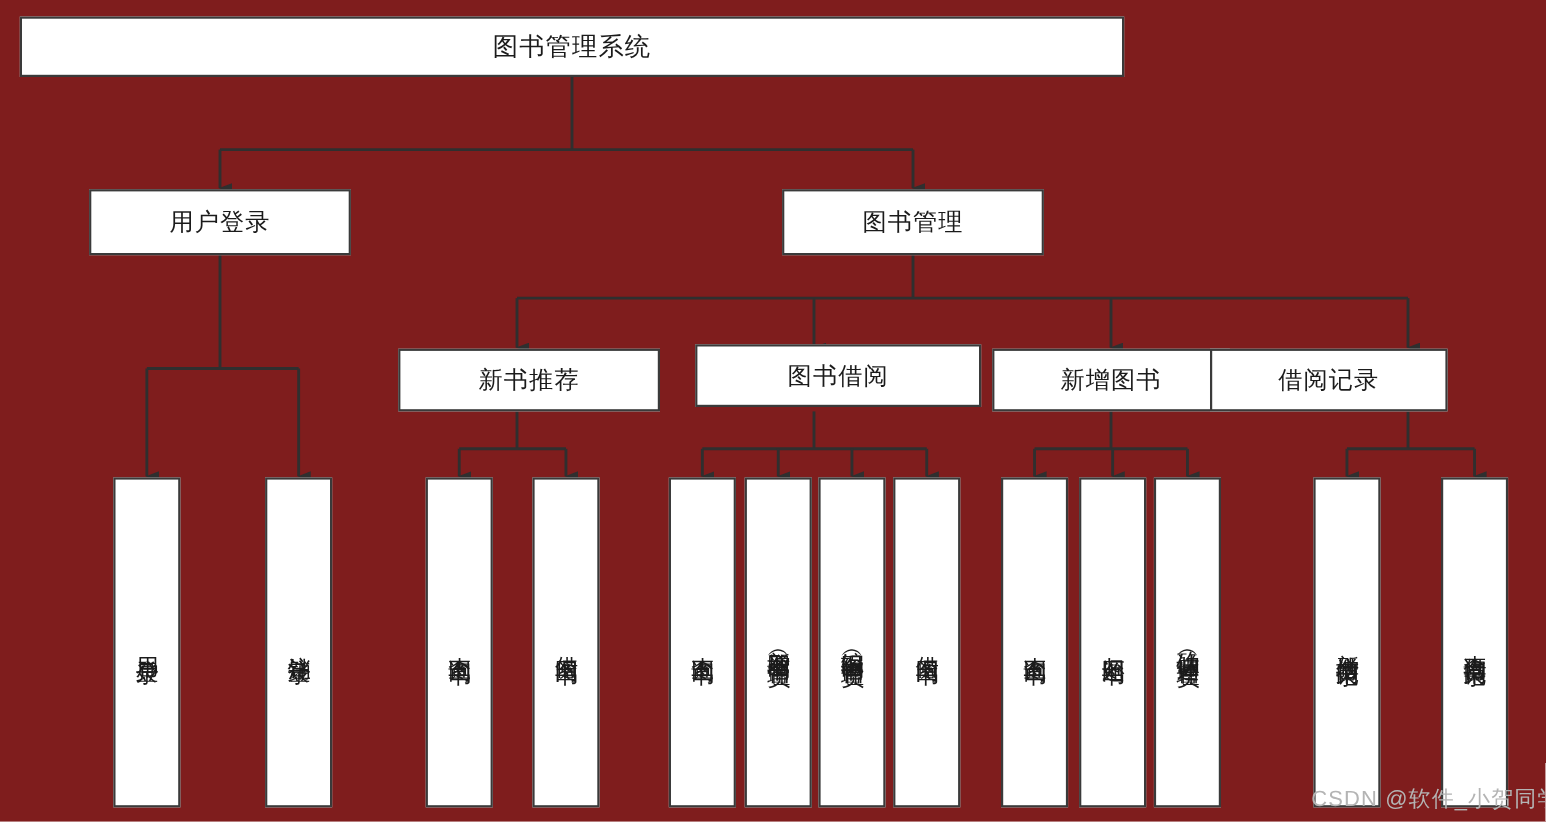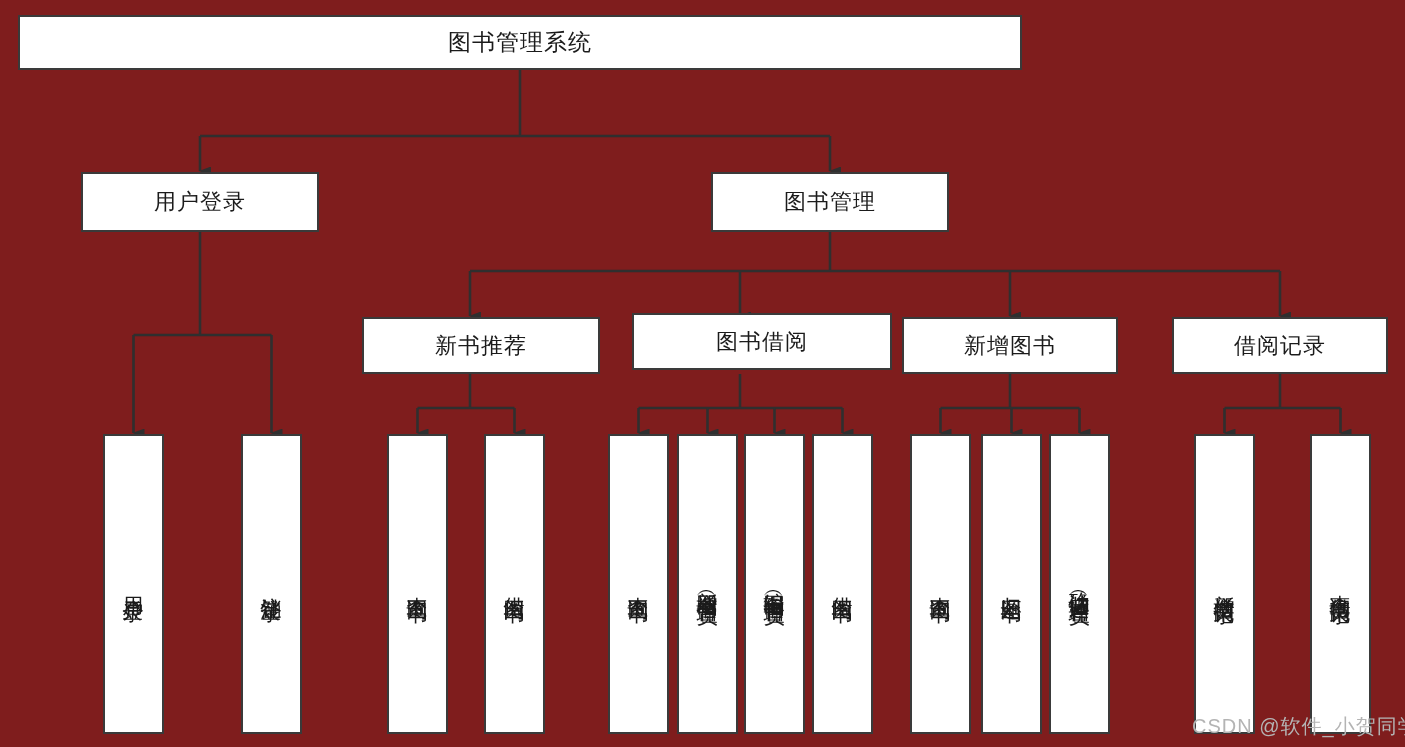--- a/index.html
+++ b/index.html
@@ -118,21 +118,21 @@
       </div>
       <div class="node " style="left: 362px; top: 317px; width: 238px; height: 57px; border-color: rgb(58, 58, 58); background: rgb(255, 255, 255);">
         <span class="label" style="color: rgb(27, 27, 27);">新书推荐</span>
       </div>
       <div class="node " style="left: 632px; top: 313px; width: 260px; height: 57px; border-color: rgb(58, 58, 58); background: rgb(255, 255, 255);">
         <span class="label" style="color: rgb(27, 27, 27);">图书借阅</span>
       </div>
       <div class="node " style="left: 902px; top: 317px; width: 216px; height: 57px; border-color: rgb(58, 58, 58); background: rgb(255, 255, 255);">
         <span class="label" style="color: rgb(27, 27, 27);">新增图书</span>
       </div>
-      <div class="node " style="left: 1172px; top: 317px; width: 216px; height: 57px; border-color: rgb(58, 58, 58); background: rgb(255, 255, 255); text-align: right;">
+      <div class="node " style="left: 1100px; top: 317px; width: 216px; height: 57px; border-color: rgb(58, 58, 58); background: rgb(255, 255, 255); text-align: right;">
         <span class="label" style="color: rgb(27, 27, 27);">借阅记录</span>
       </div>
       <div class="node leaf" style="left: 103px; top: 434px; width: 61px; height: 300px; border-color: rgb(58, 58, 58); background: rgb(255, 255, 255);">
         <span class="label" style="color: rgb(27, 27, 27);">用户登录</span>
       </div>
       <div class="node leaf" style="left: 241px; top: 434px; width: 61px; height: 300px; border-color: rgb(58, 58, 58); background: rgb(255, 255, 255);">
         <span class="label" style="color: rgb(27, 27, 27);">注销登录</span>
       </div>
       <div class="node leaf" style="left: 387px; top: 434px; width: 61px; height: 300px; border-color: rgb(58, 58, 58); background: rgb(255, 255, 255);">
         <span class="label" style="color: rgb(27, 27, 27);">查询图书</span>

